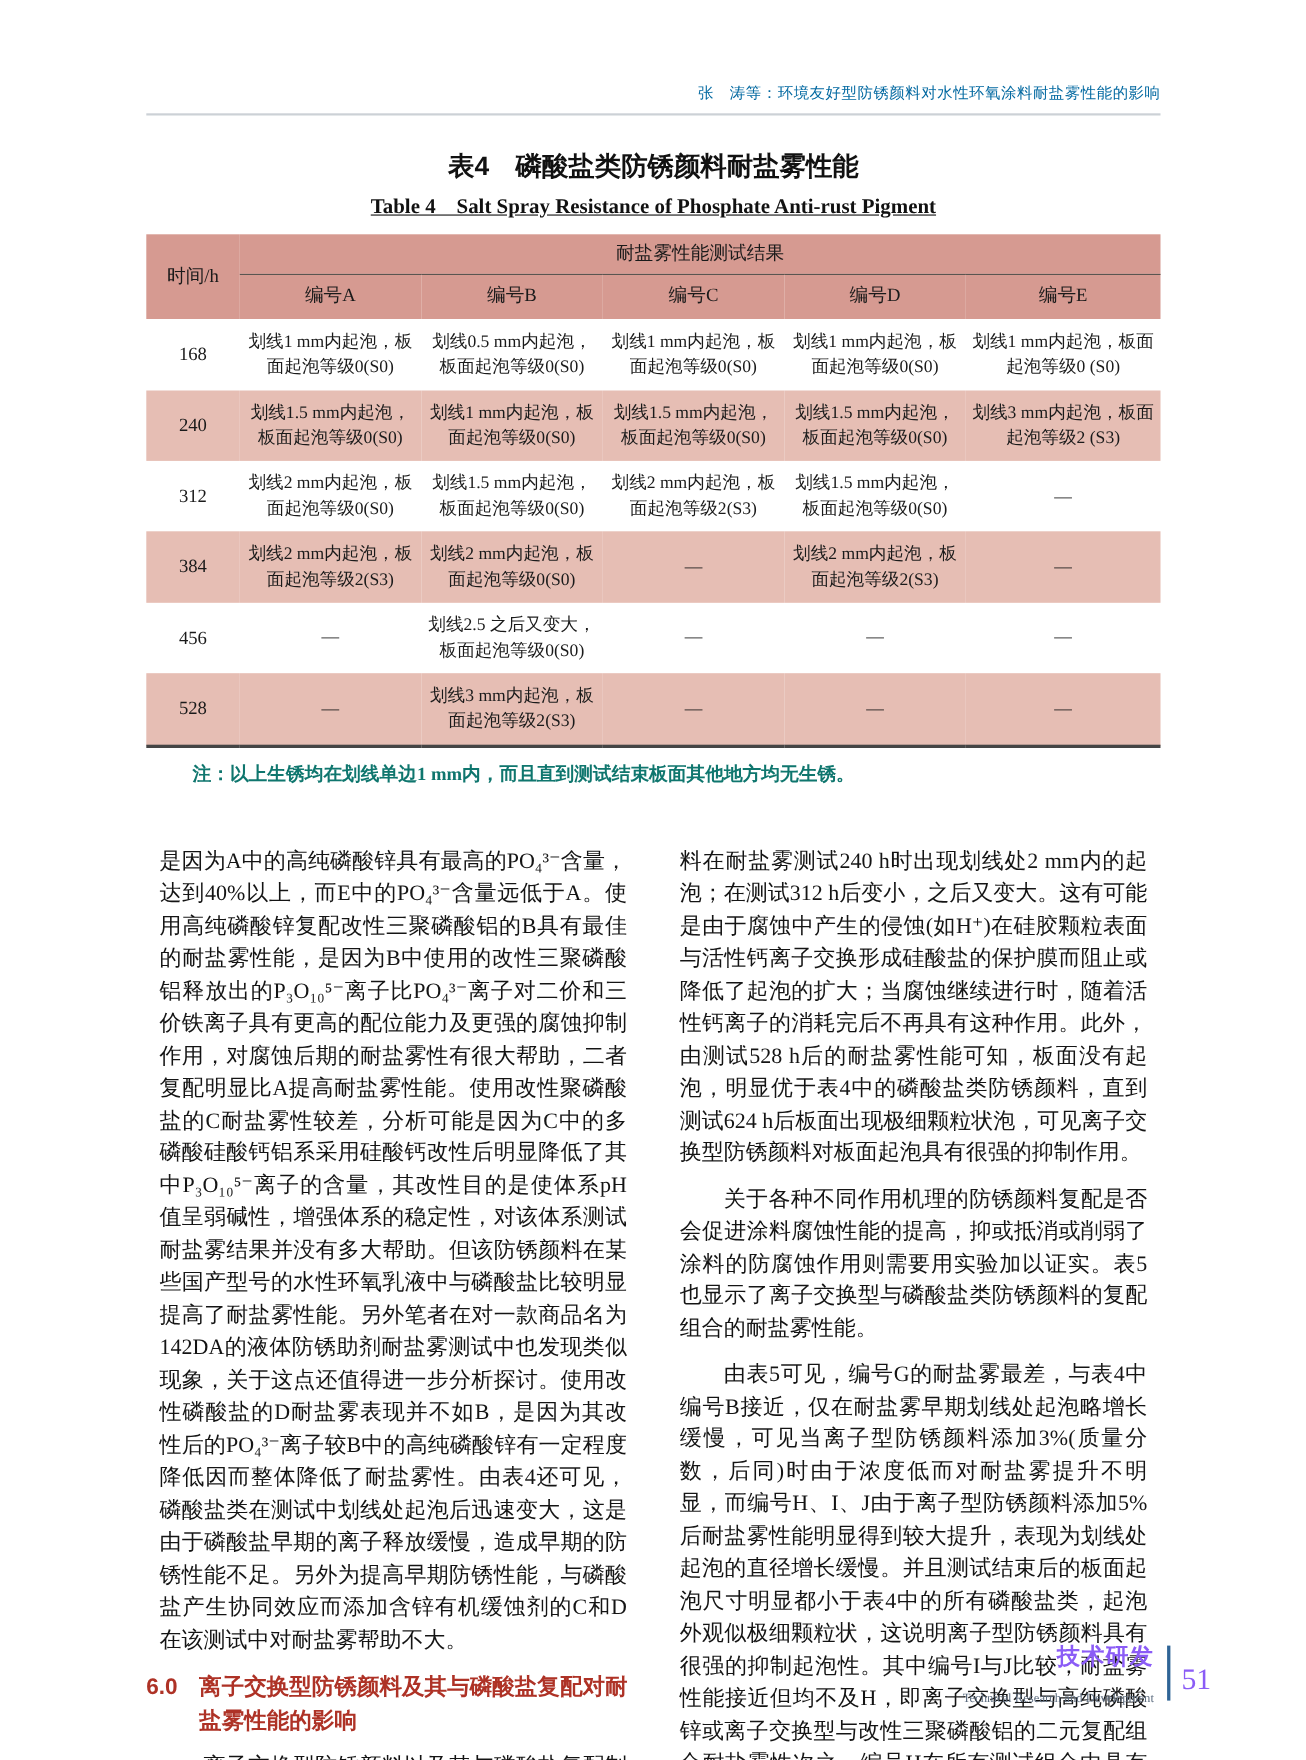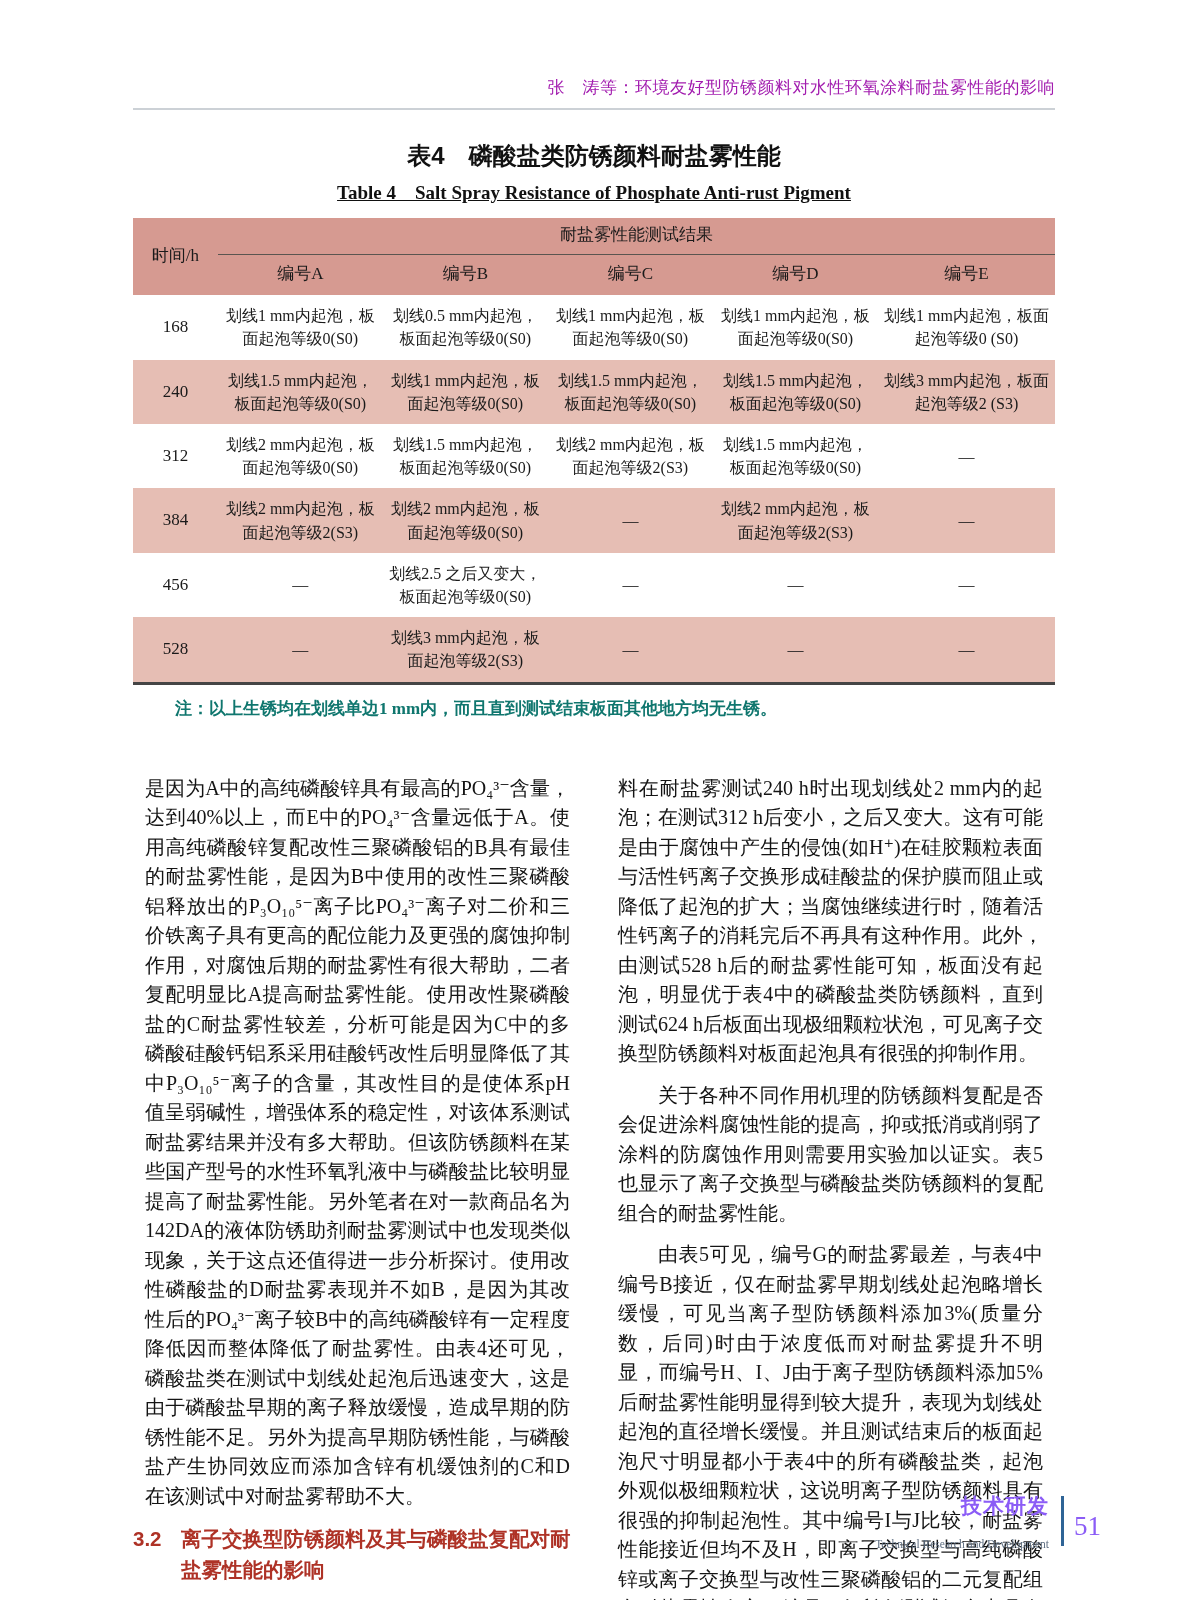--- a/index.html
+++ b/index.html
@@ -10,22 +10,22 @@
     box-sizing:border-box;
     padding:76px 132px 0 133px;
     font-family:"Liberation Serif","DejaVu Serif",serif;
     color:#1a1a1a;
     overflow:hidden;
   }
   
   .running-head{
     text-align:right;
     font-family:"Liberation Sans","DejaVu Sans",sans-serif;
-    font-size:17px;
-    color:#a21caf;
+    font-size:14px;
+    color:#0369a1;
     padding-bottom:9px;
     border-bottom:2px solid #ccd1d6;
     letter-spacing:.5px;
   }
   
   .tbl-caption-zh{
     margin-top:30px;
     text-align:center;
     font-family:"Liberation Sans","DejaVu Sans",sans-serif;
     font-weight:bold;
@@ -220,21 +220,21 @@
       </tr>
     </tbody>
   </table>
 
   <div class="tbl-note">注：以上生锈均在划线单边1 mm内，而且直到测试结束板面其他地方均无生锈。</div>
 
   <div class="columns">
     <div class="col">
       <p>是因为A中的高纯磷酸锌具有最高的PO₄³⁻含量，达到40%以上，而E中的PO₄³⁻含量远低于A。使用高纯磷酸锌复配改性三聚磷酸铝的B具有最佳的耐盐雾性能，是因为B中使用的改性三聚磷酸铝释放出的P₃O₁₀⁵⁻离子比PO₄³⁻离子对二价和三价铁离子具有更高的配位能力及更强的腐蚀抑制作用，对腐蚀后期的耐盐雾性有很大帮助，二者复配明显比A提高耐盐雾性能。使用改性聚磷酸盐的C耐盐雾性较差，分析可能是因为C中的多磷酸硅酸钙铝系采用硅酸钙改性后明显降低了其中P₃O₁₀⁵⁻离子的含量，其改性目的是使体系pH值呈弱碱性，增强体系的稳定性，对该体系测试耐盐雾结果并没有多大帮助。但该防锈颜料在某些国产型号的水性环氧乳液中与磷酸盐比较明显提高了耐盐雾性能。另外笔者在对一款商品名为142DA的液体防锈助剂耐盐雾测试中也发现类似现象，关于这点还值得进一步分析探讨。使用改性磷酸盐的D耐盐雾表现并不如B，是因为其改性后的PO₄³⁻离子较B中的高纯磷酸锌有一定程度降低因而整体降低了耐盐雾性。由表4还可见，磷酸盐类在测试中划线处起泡后迅速变大，这是由于磷酸盐早期的离子释放缓慢，造成早期的防锈性能不足。另外为提高早期防锈性能，与磷酸盐产生协同效应而添加含锌有机缓蚀剂的C和D在该测试中对耐盐雾帮助不大。</p>
       <div class="section-head">
-        <span class="sec-num">3.2</span>
+        <span class="sec-num">6.0</span>
         <span class="sec-title">离子交换型防锈颜料及其与磷酸盐复配对耐盐雾性能的影响</span>
       </div>
       <p class="indent">离子交换型防锈颜料以及其与磷酸盐复配制备水性环氧涂料，同时进行耐盐雾试验，测试结果见表5。</p>
 
     </div>
     <div class="col">
       <p>料在耐盐雾测试240 h时出现划线处2 mm内的起泡；在测试312 h后变小，之后又变大。这有可能是由于腐蚀中产生的侵蚀(如H⁺)在硅胶颗粒表面与活性钙离子交换形成硅酸盐的保护膜而阻止或降低了起泡的扩大；当腐蚀继续进行时，随着活性钙离子的消耗完后不再具有这种作用。此外，由测试528 h后的耐盐雾性能可知，板面没有起泡，明显优于表4中的磷酸盐类防锈颜料，直到测试624 h后板面出现极细颗粒状泡，可见离子交换型防锈颜料对板面起泡具有很强的抑制作用。</p>
       <p class="indent">关于各种不同作用机理的防锈颜料复配是否会促进涂料腐蚀性能的提高，抑或抵消或削弱了涂料的防腐蚀作用则需要用实验加以证实。表5也显示了离子交换型与磷酸盐类防锈颜料的复配组合的耐盐雾性能。</p>
       <p class="indent">由表5可见，编号G的耐盐雾最差，与表4中编号B接近，仅在耐盐雾早期划线处起泡略增长缓慢，可见当离子型防锈颜料添加3%(质量分数，后同)时由于浓度低而对耐盐雾提升不明显，而编号H、I、J由于离子型防锈颜料添加5%后耐盐雾性能明显得到较大提升，表现为划线处起泡的直径增长缓慢。并且测试结束后的板面起泡尺寸明显都小于表4中的所有磷酸盐类，起泡外观似极细颗粒状，这说明离子型防锈颜料具有很强的抑制起泡性。其中编号I与J比较，耐盐雾性能接近但均不及H，即离子交换型与高纯磷酸锌或离子交换型与改性三聚磷酸铝的二元复配组合耐盐雾性次之。编号H在所有测试组合中具有最优的耐盐雾性能，达到792 h以上，而且起泡的数量最少，可见</p>
     </div>

